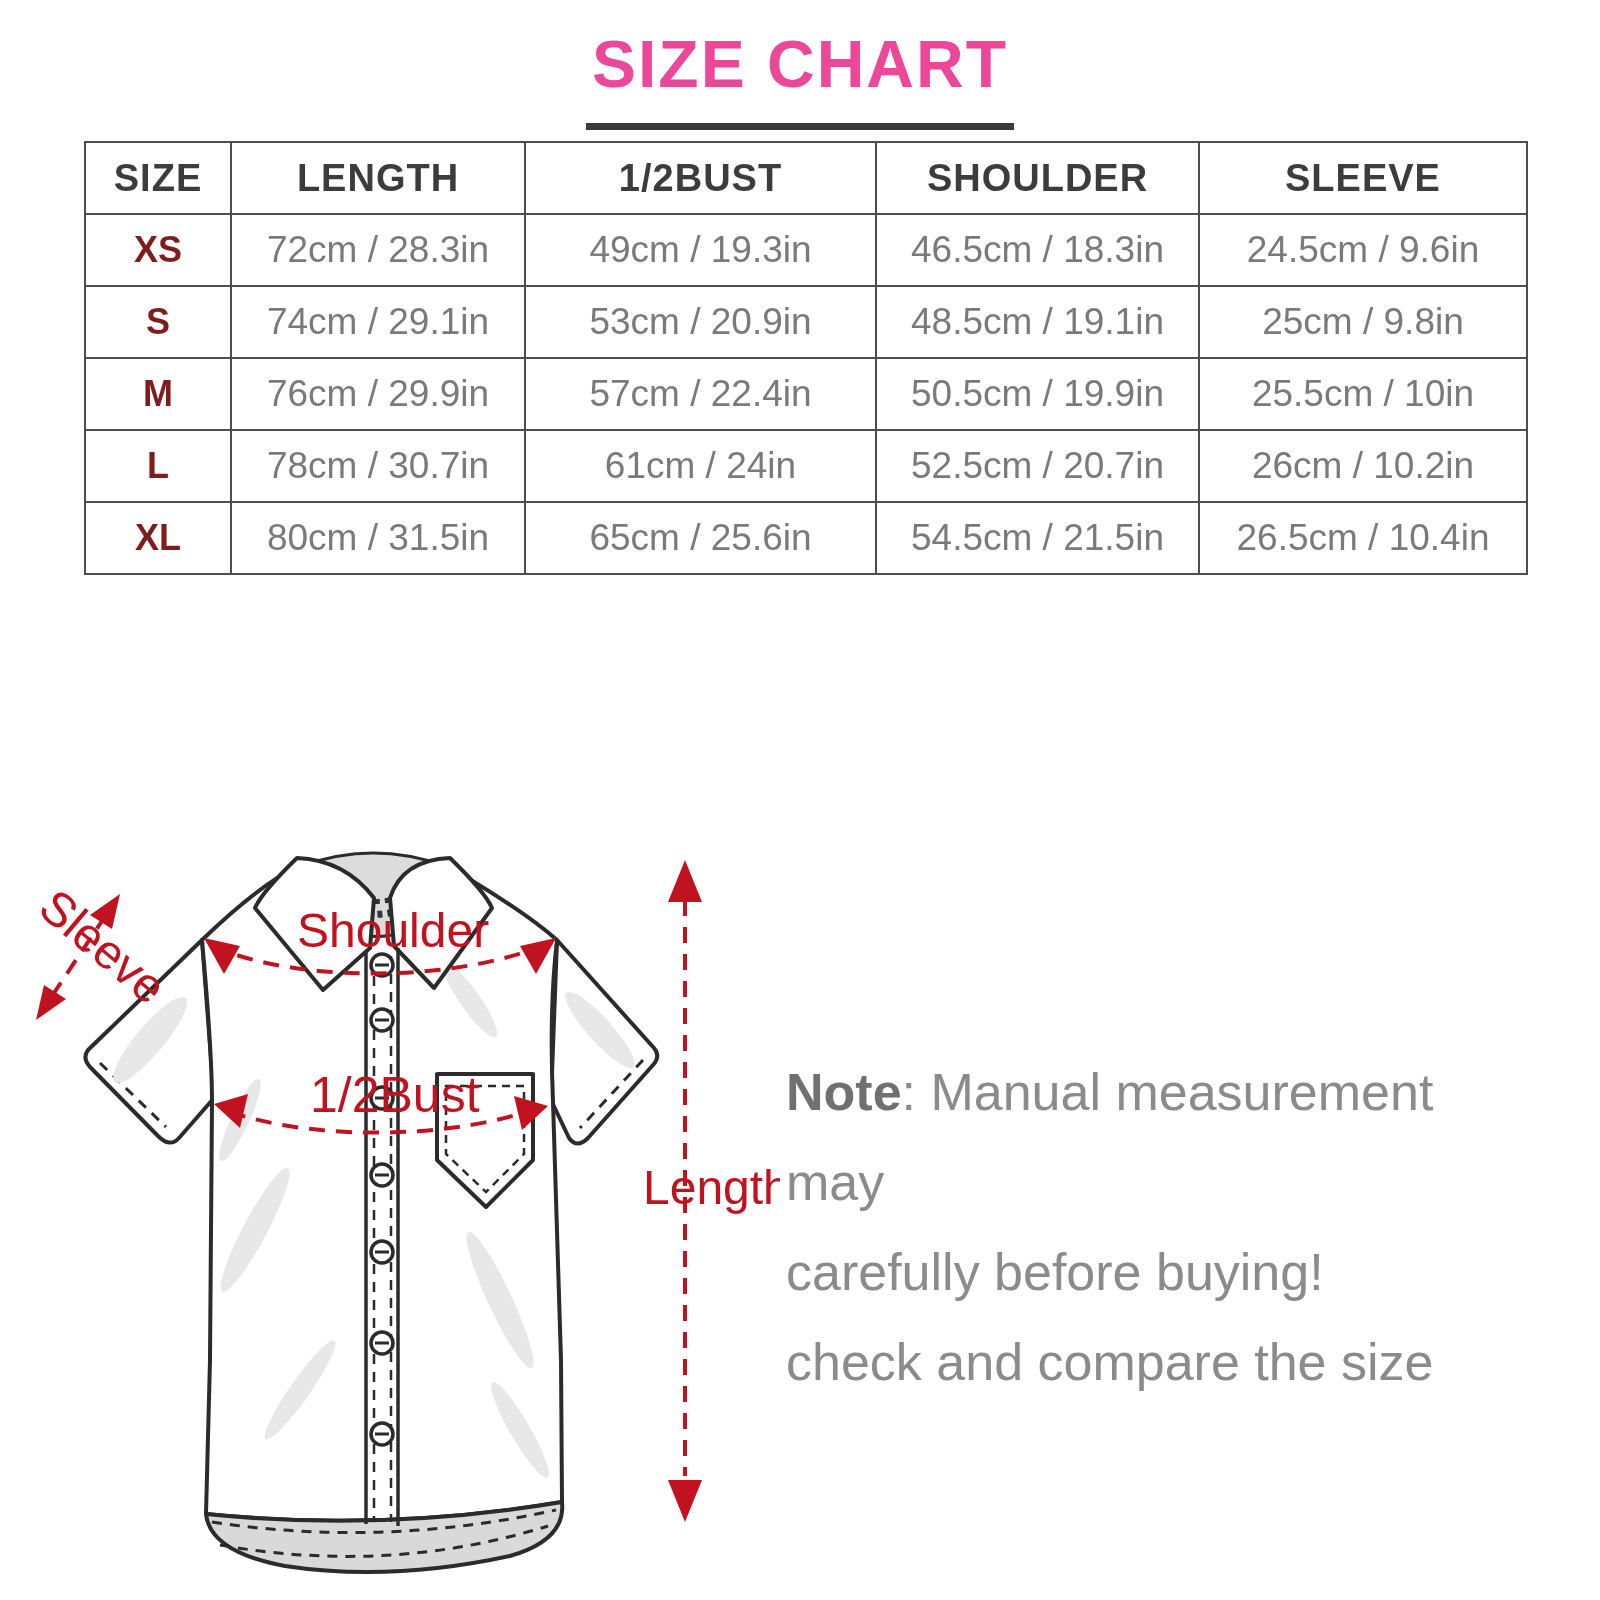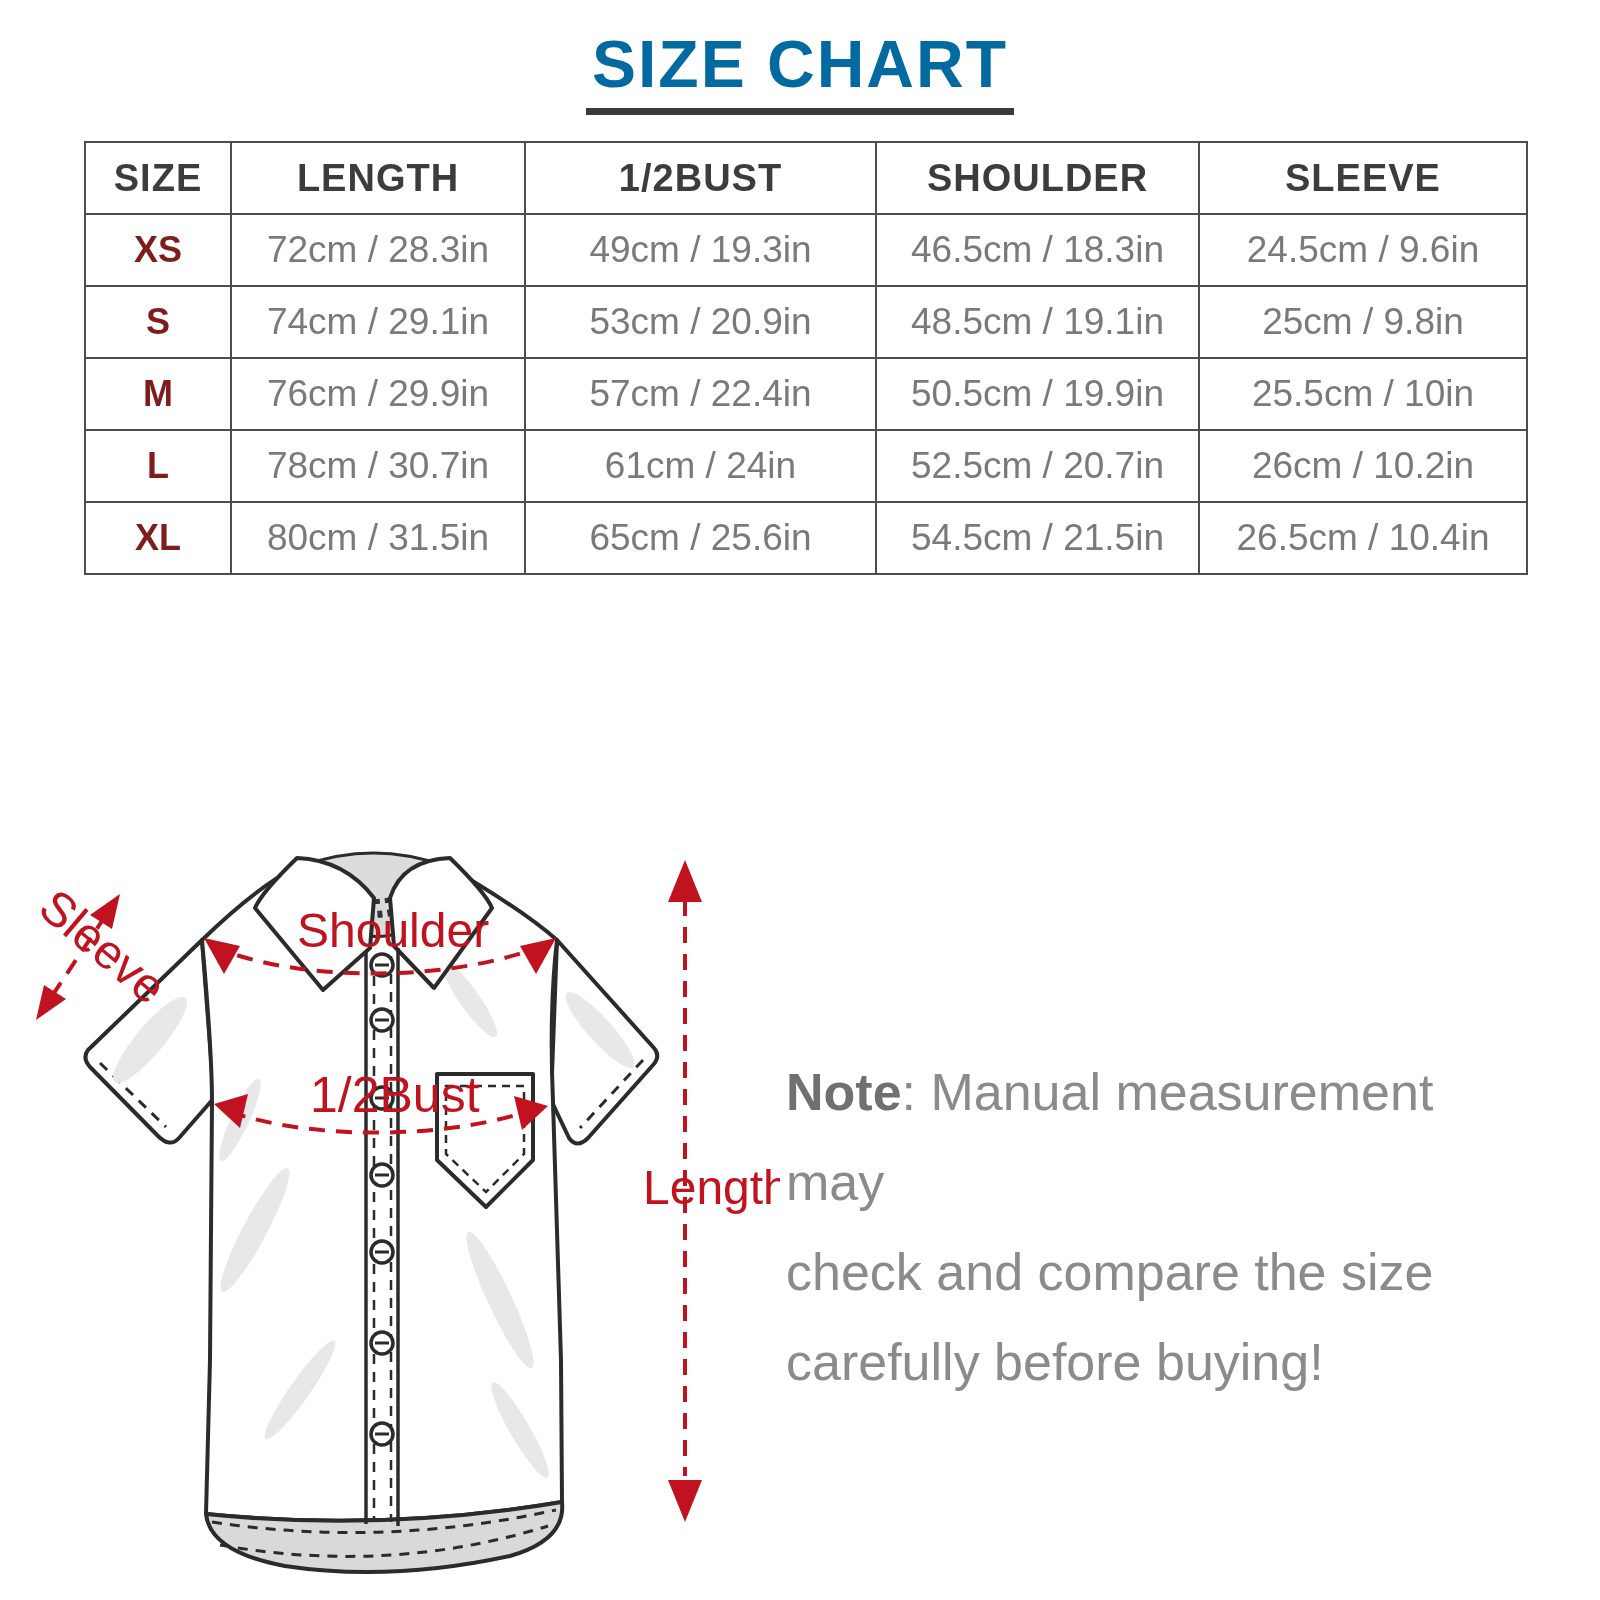--- a/index.html
+++ b/index.html
@@ -3,22 +3,22 @@
 <meta charset="utf-8">
 <style>
   html,body{margin:0;padding:0;}
   body{
     width:1600px;height:1600px;position:relative;background:#ffffff;
     font-family:"Liberation Sans","DejaVu Sans",sans-serif;overflow:hidden;
   }
   
   .title-wrap{position:absolute;left:0;top:26px;width:1600px;text-align:center;}
   .title{
-    display:inline-block;font-size:66px;font-weight:bold;color:#0369a1;
-    letter-spacing:2px;border-bottom:7px solid #3a3a3a;padding:0 6px 6px 6px;
+    display:inline-block;font-size:66px;font-weight:bold;color:#ec4899;
+    letter-spacing:2px;border-bottom:7px solid #3a3a3a;padding:0 6px 21px 6px;
   }
   
   table.size-table{
     position:absolute;left:84px;top:141px;width:1432px;
     border-collapse:collapse;table-layout:fixed;
   }
   table.size-table th,table.size-table td{
     border:2px solid #4d4d4d;height:70px;text-align:center;vertical-align:middle;
     padding:0;white-space:nowrap;
   }
@@ -197,15 +197,15 @@
   <g fill="#c1121f" font-family="Liberation Sans, DejaVu Sans, sans-serif" font-size="48">
     <text transform="translate(36,912) rotate(40)">Sleeve</text>
     <text x="297" y="947">Shoulder</text>
     <text x="310" y="1112" font-size="50">1/2Bust</text>
     <text x="643" y="1204">Length</text>
   </g>
 </svg>
 
 <div class="note">
   <div><span class="note-label">Note</span><span>: Manual measurement may</span></div>
+  <div>carefully before buying!</div>
   <div>check and compare the size</div>
-  <div>carefully before buying!</div>
 </div>
 
 </body></html>

